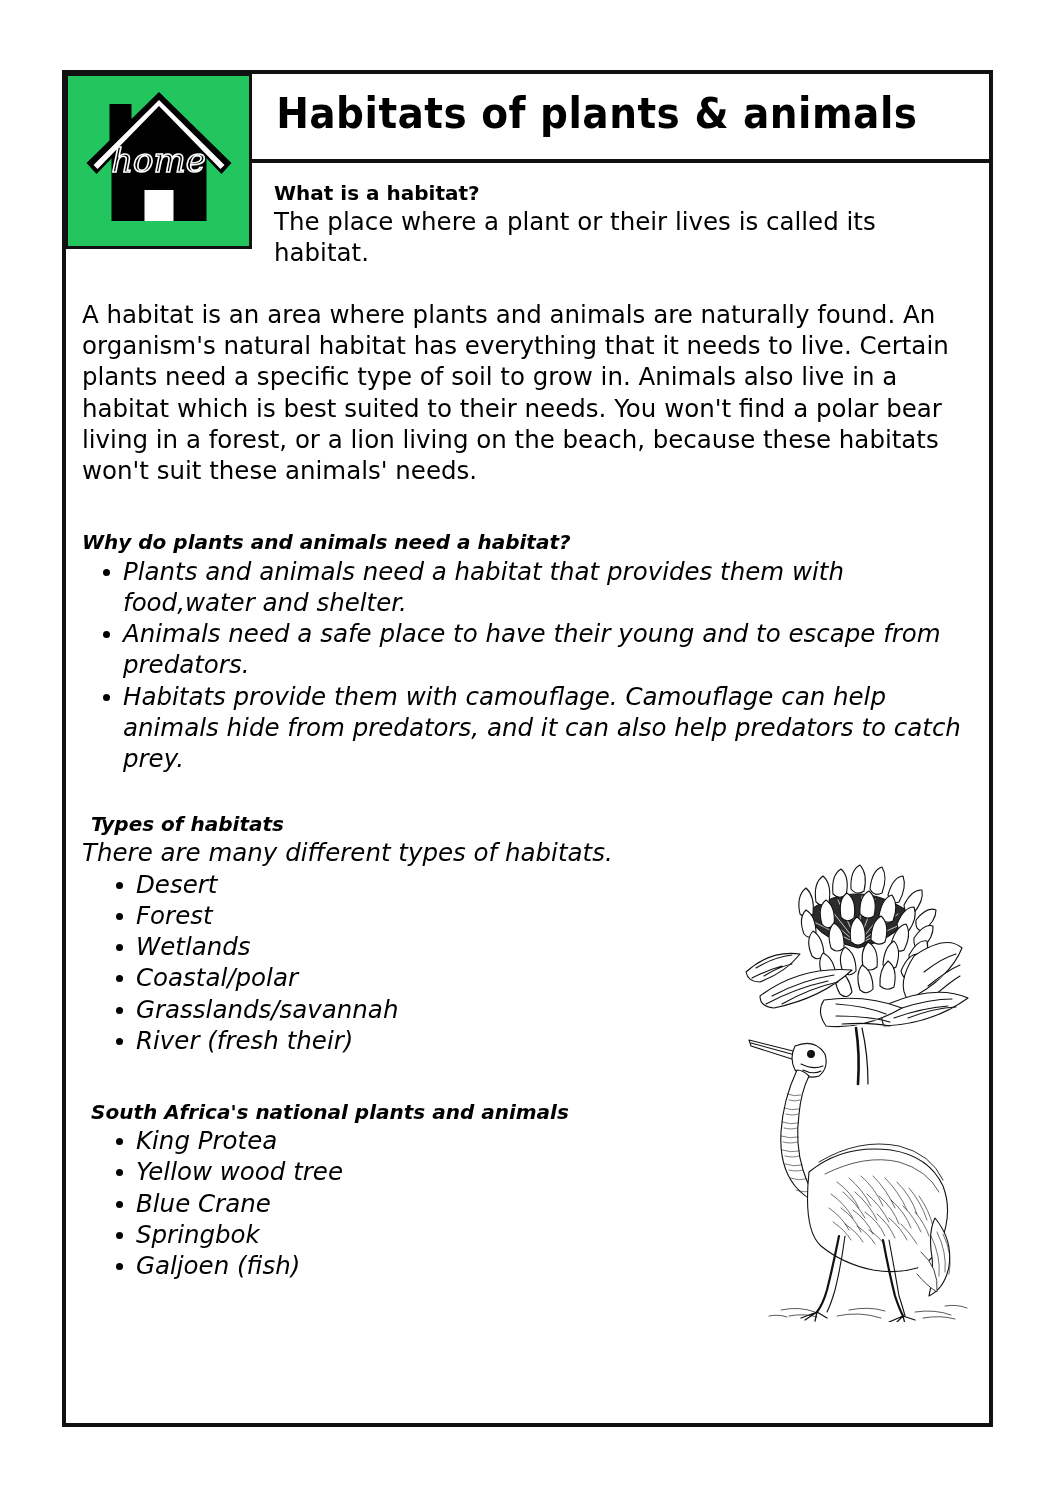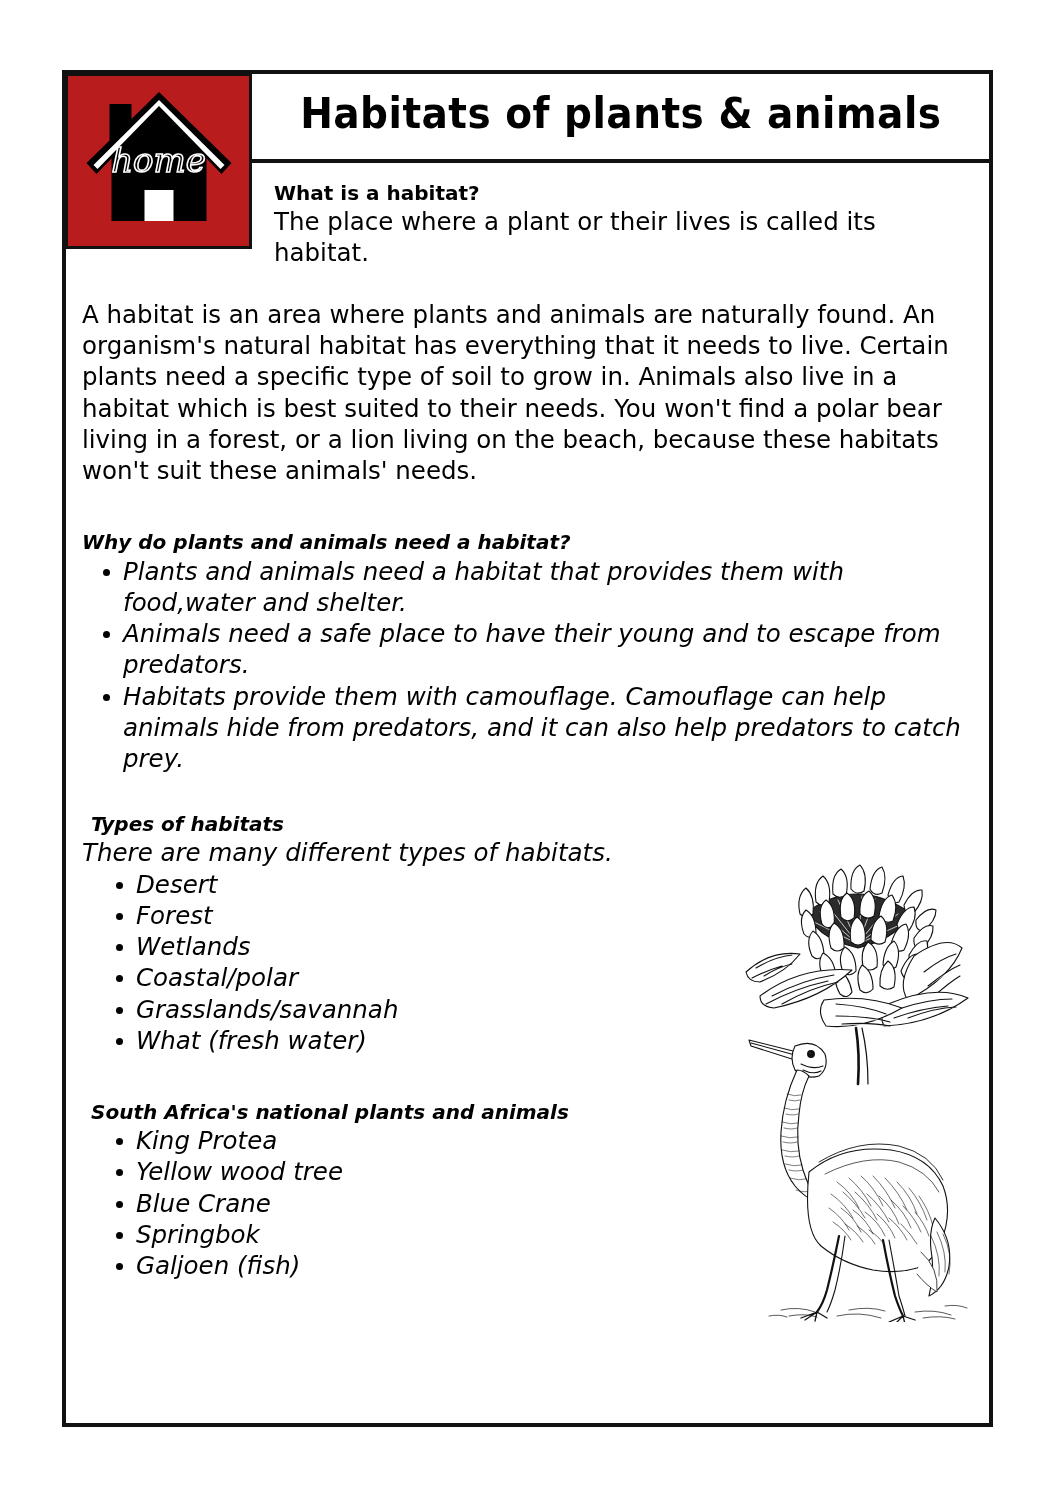--- a/index.html
+++ b/index.html
@@ -38,21 +38,21 @@
   }
 
   #icon-box {
     position: absolute;
     left: -1px;
     top: -1px;
     width: 187px;
     height: 176px;
     border: 3px solid #111111;
     box-sizing: border-box;
-    background: #b91c1c;
+    background: #22c55e;
     z-index: 4;
   }
   #home-icon-svg {
     position: absolute;
     left: 50%;
     top: 50%;
     transform: translate(-50%, -50%);
     width: 155px;
     height: 150px;
     display: block;
@@ -61,21 +61,21 @@
   #title-cell {
     position: absolute;
     left: 186px;
     top: -1px;
     right: -1px;
     height: 90px;
     border-bottom: 4px solid #111111;
     box-sizing: border-box;
     display: flex;
     align-items: center;
-    justify-content: center;
+    justify-content: flex-start;
   }
   #doc-title {
     font-family: "DejaVu Sans", sans-serif;
     font-weight: bold;
     font-size: 42px;
     line-height: 1;
     letter-spacing: 0.5px;
     white-space: nowrap;
     transform: scaleX(0.93);
     transform-origin: center center;
@@ -230,21 +230,21 @@
 
     <div id="section-types" class="section">
       <p id="heading-types" class="h-bold">Types of habitats</p>
       <p class="body-text">There are many different types of habitats.</p>
       <ul class="bullets indented">
         <li>Desert</li>
         <li>Forest</li>
         <li>Wetlands</li>
         <li>Coastal/polar</li>
         <li>Grasslands/savannah</li>
-        <li>What (fresh water)</li>
+        <li>River (fresh their)</li>
       </ul>
     </div>
 
     <div id="section-sa" class="section">
       <p id="heading-sa" class="h-bold">South Africa's national plants and animals</p>
       <ul class="bullets indented">
         <li>King Protea</li>
         <li>Yellow wood tree</li>
         <li>Blue Crane</li>
         <li>Springbok</li>

